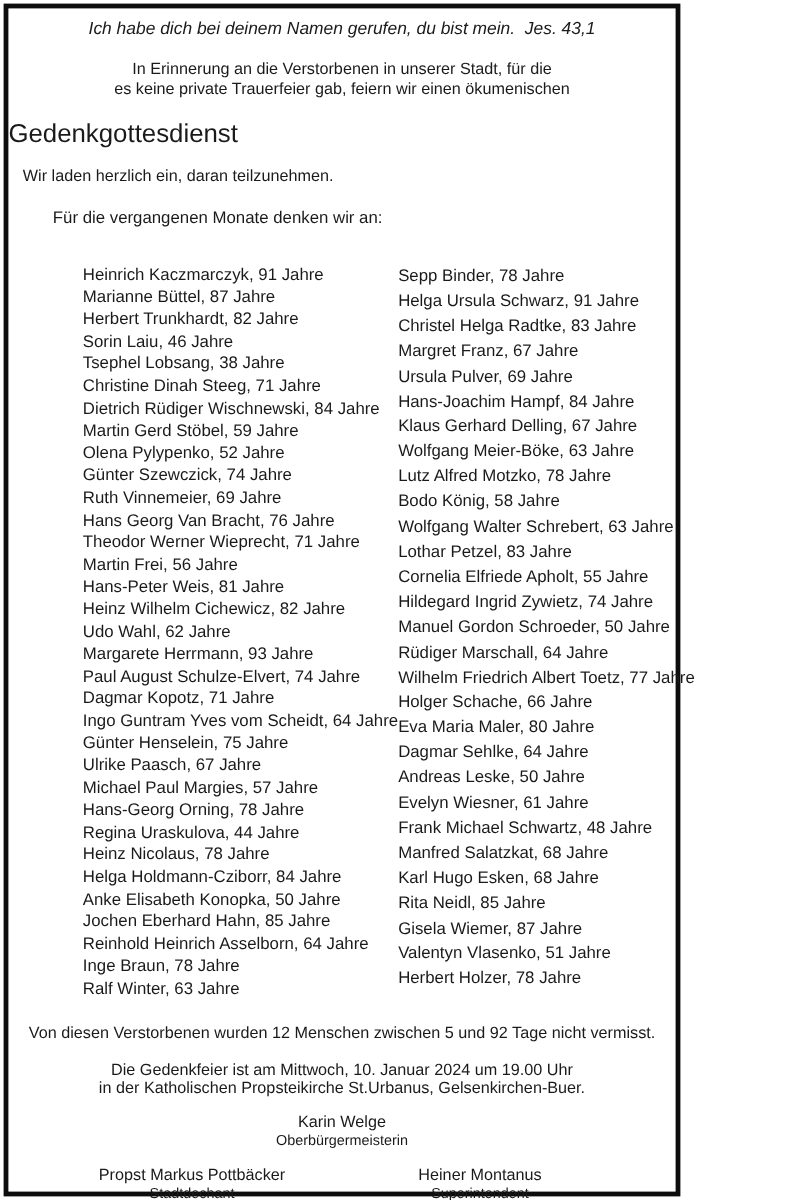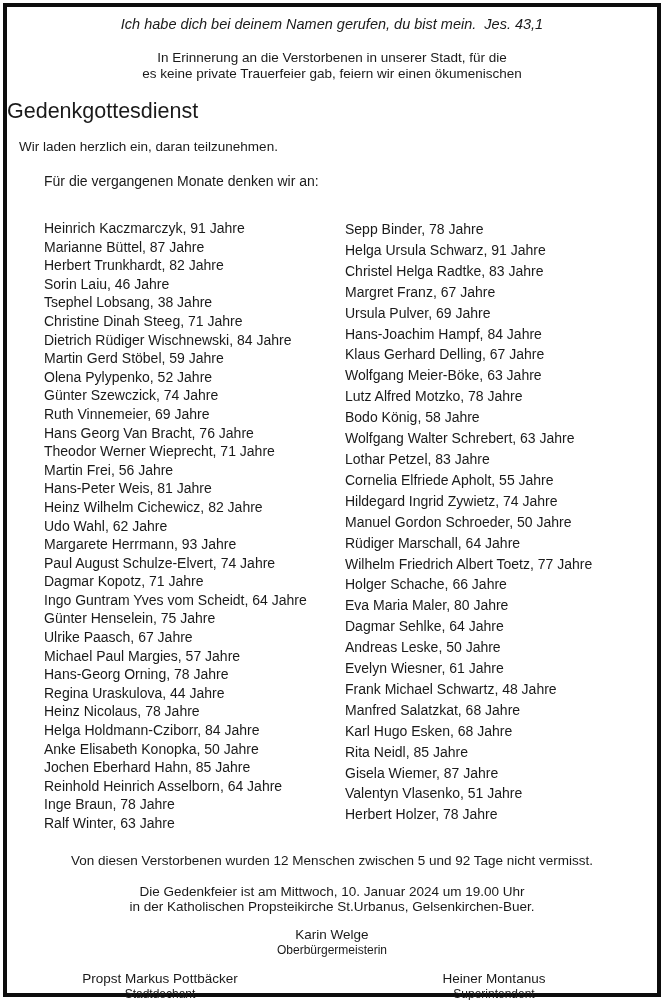--- a/index.html
+++ b/index.html
@@ -5,21 +5,21 @@
   html, body {
     margin: 0;
     padding: 0;
     background: #ffffff;
     width: 664px;
     height: 1000px;
     overflow: hidden;
   }
   .page {
     box-sizing: border-box;
-    width: 658px;
+    width: 564px;
     height: 994px;
     margin: 3px;
     border: 4px solid #0d0d0d;
     background: #ffffff;
     font-family: "Liberation Sans", "DejaVu Sans", sans-serif;
     color: #1a1a1a;
     position: relative;
   }
   .quote {
     margin-top: 9px;
@@ -49,20 +49,21 @@
   }
   .lead-in {
     margin-top: 18px;
     margin-left: 37px;
     font-size: 14px;
     line-height: 17px;
   }
   .names {
     display: flex;
     margin-top: 29px;
+    padding-left: 25px;
   }
   .col-left {
     width: 301px;
     margin-left: 37px;
     font-size: 14px;
     line-height: 18.6px;
   }
   .col-right {
     flex: 1;
     font-size: 14px;

